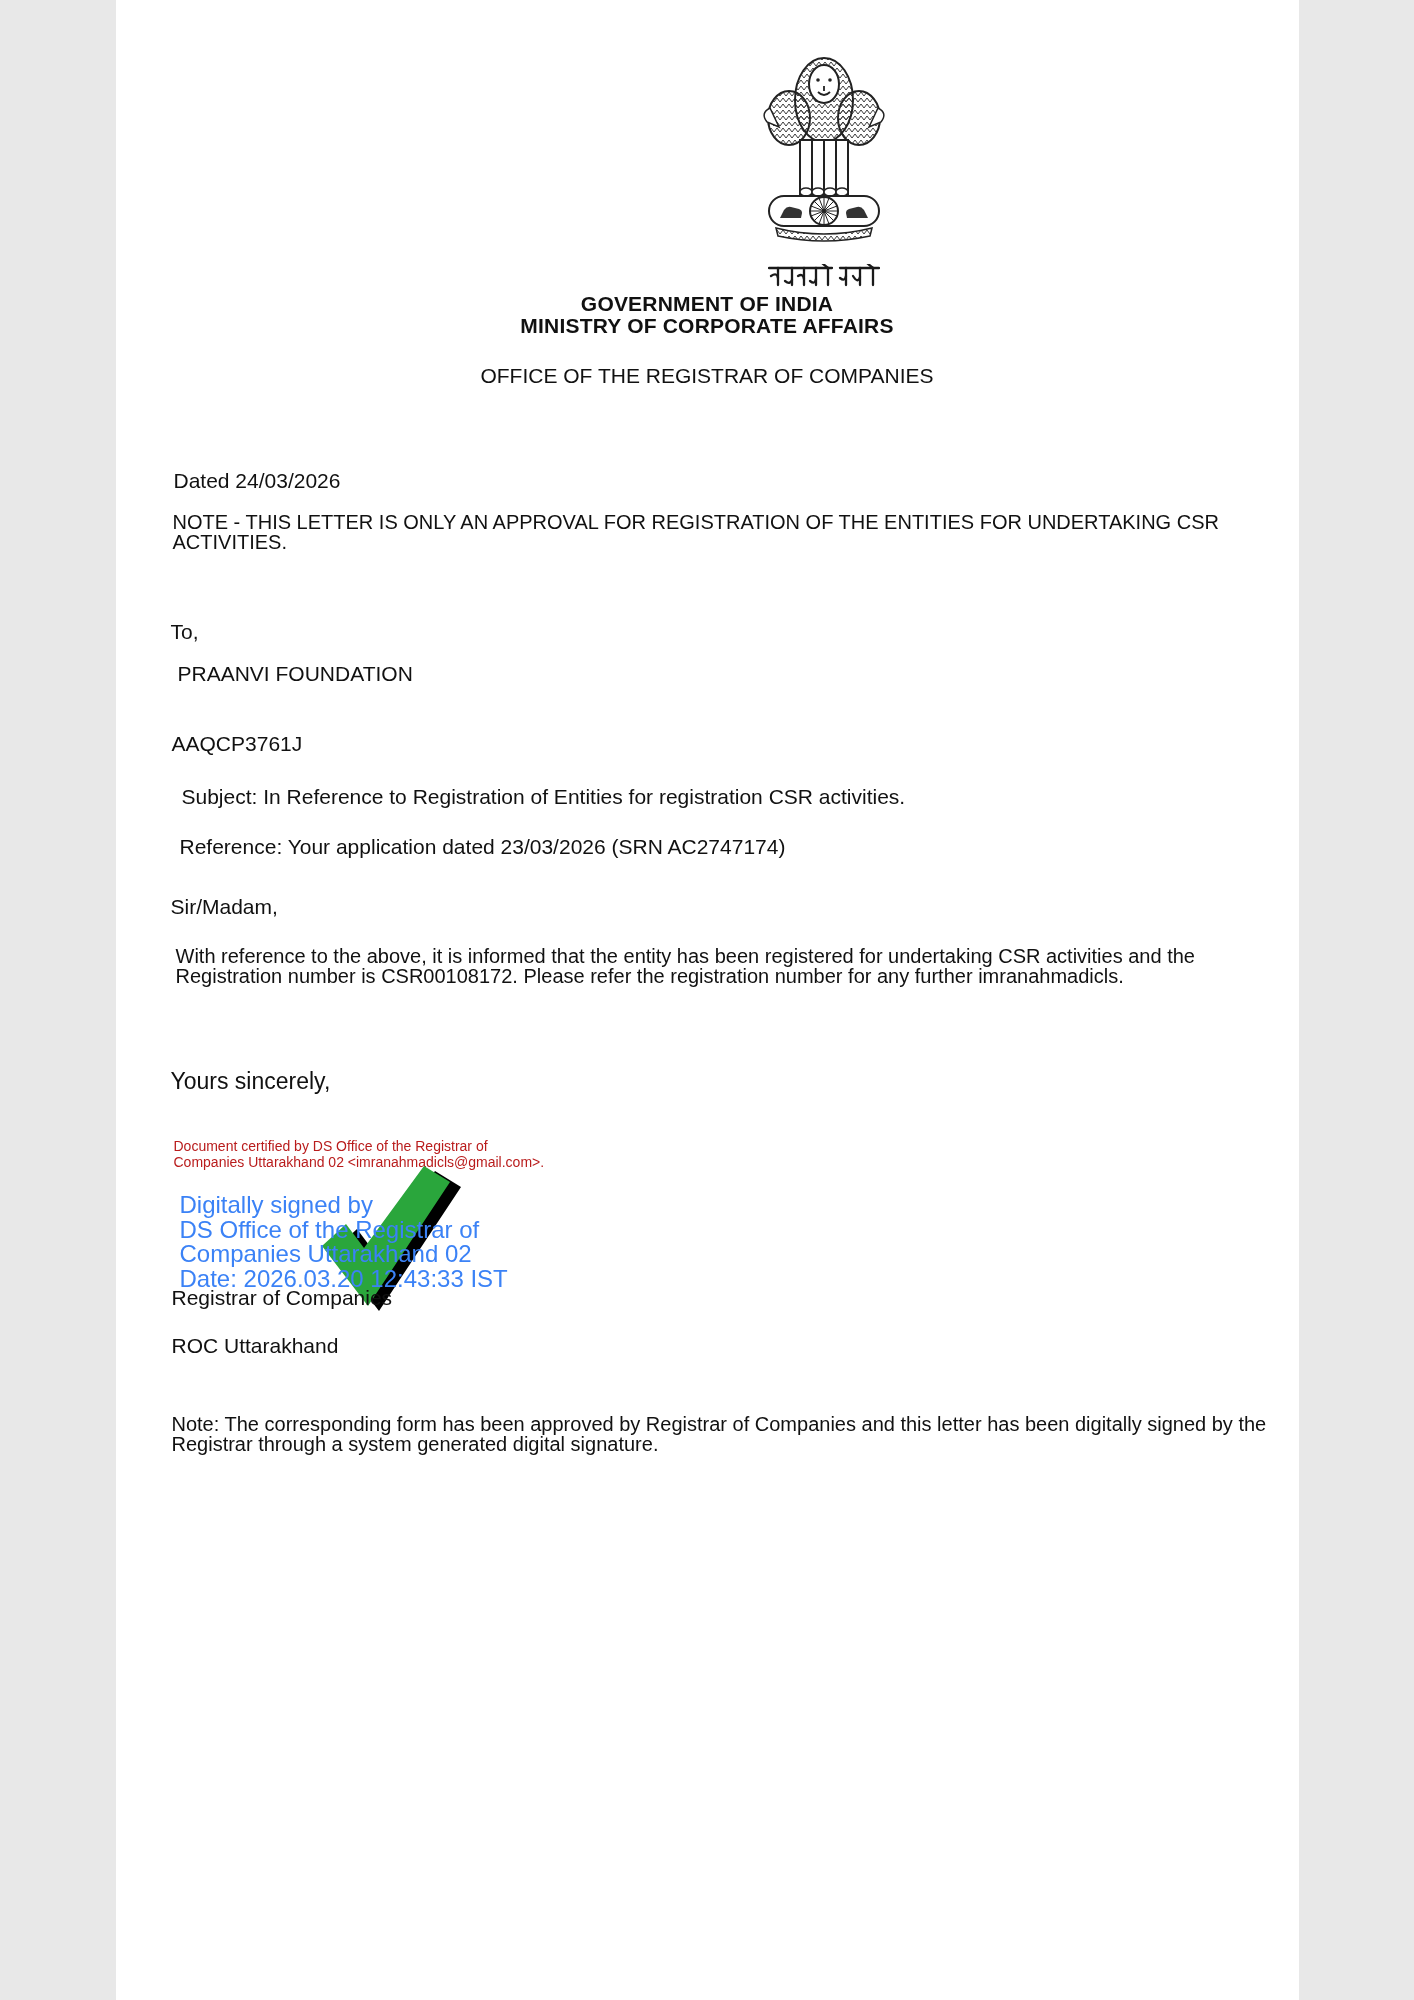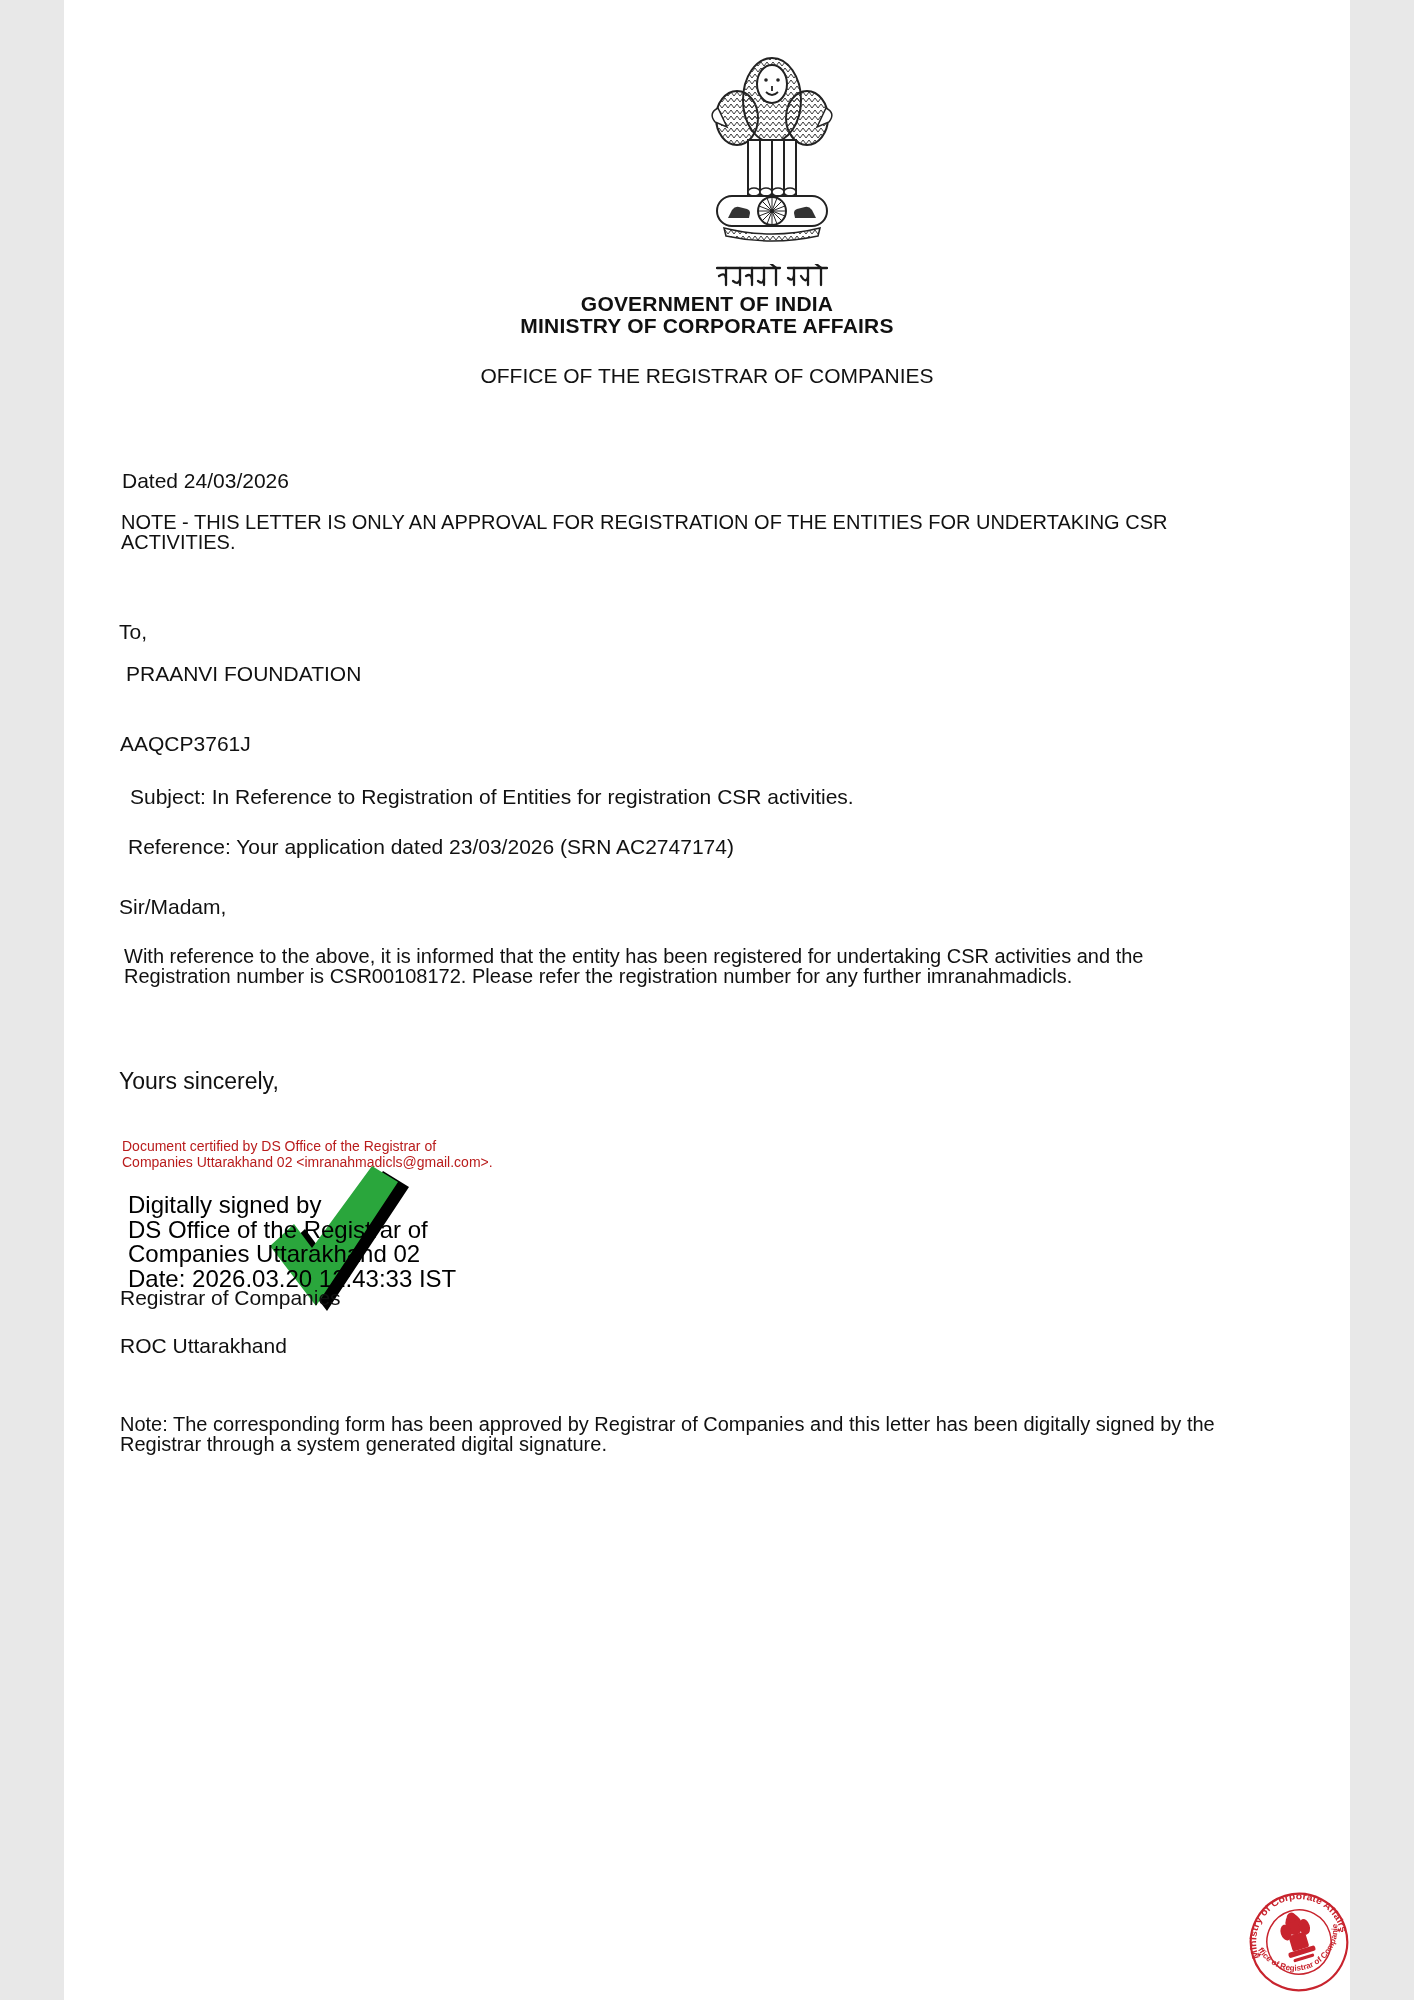--- a/index.html
+++ b/index.html
@@ -1,31 +1,31 @@
 <!DOCTYPE html>
 <html><head>
 <meta charset="utf-8">
 <style>
   html,body{margin:0;padding:0;background:#e8e8e8;}
   .page{
-    position:relative; width:1286px; height:2000px; margin:0 auto;
+    position:relative; width:1183px; height:2000px; margin:0 auto;
     background:#ffffff; overflow:hidden;
     font-family:"Liberation Sans", sans-serif; color:#111;
     --seal-red:#c8242e; --check-green:#2aa63c;
   }
   .abs{position:absolute;}
   .t{font-size:21px; line-height:20px; white-space:nowrap;}
   .lines .ln{font-size:20px; line-height:20px; white-space:nowrap;}
   .center{left:0; right:0; text-align:center;}
   .hdr{font-size:21px; line-height:22px; font-weight:bold; letter-spacing:.2px;}
   .office{font-size:21px;}
   .yours{font-size:23px;}
   .cert{font-size:14px; line-height:16.4px; color:#b91c1c;}
   .cert .ln{font-size:14px; line-height:16.4px;}
-  .digital{font-size:24px; line-height:24.5px; color:#000000; z-index:3;}
+  .digital{font-size:24px; line-height:24.5px; color:#3b82f6; z-index:3;}
   .digital .ln{font-size:24px; line-height:24.5px;}
   .sigblack{z-index:4;}
   .check{z-index:2;}
   .certz{z-index:1;}
   svg{display:block;}
 </style>
 </head>
 <body>
 
 <div class="page" style="--seal-red: #c8242e; --check-green: #2aa63c;">

